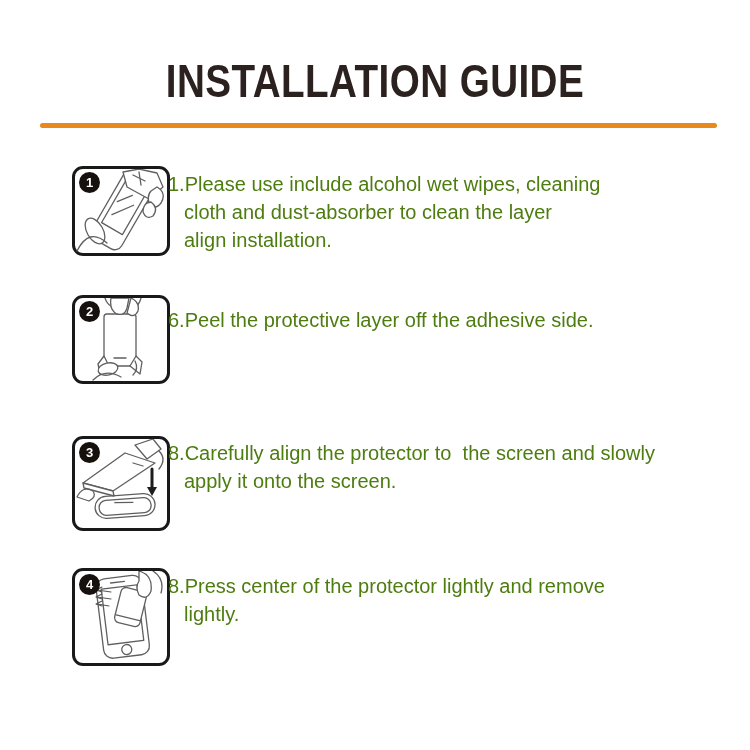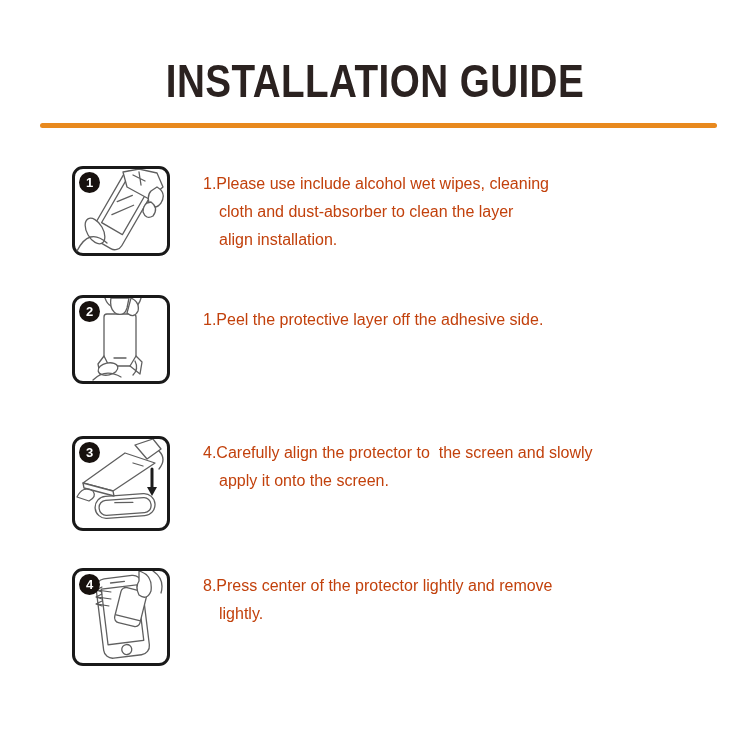--- a/index.html
+++ b/index.html
@@ -25,22 +25,22 @@
   }
   .illus-box svg { position:absolute; left:0; top:0; width:100%; height:100%; }
   .badge {
     position:absolute; top:3px; left:4px; width:21px; height:21px;
     border-radius:50%; background:#17110e; color:#ffffff;
     font-size:13px; font-weight:bold;
     display:flex; align-items:center; justify-content:center;
     z-index:2;
   }
   .step-text {
-    position:absolute; left:203px; width:540px;
-    font-size:16px; line-height:28px; color:#c2410c;
+    position:absolute; left:168px; width:540px;
+    font-size:20px; line-height:28px; color:#4d7c0f;
   }
   .step-line { white-space:pre; }
   .step-line.cont { padding-left:16px; }
   .sketch { stroke:#5f5f5f; stroke-width:1.3; fill:none;
             stroke-linecap:round; stroke-linejoin:round; }
   .sketch .fillw { fill:#ffffff; }
   .sketch .arrow-solid { fill:#1c1c1c; stroke:none; }
 </style>
 </head>
 <body>
@@ -83,21 +83,21 @@
       <path class="fillw" d="M61,58 l6,6 l-2,12 l-10,-8 z"></path>
       <path d="M30,0 q2,6 6,8 M66,0 q-2,8 -8,10"></path>
       <path class="fillw" d="M36,0 q-2,12 6,16 q8,2 10,-6 l2,-10 z"></path>
       <path class="fillw" d="M56,0 q9,4 7,13 q-4,8 -11,2 z"></path>
       <ellipse class="fillw" cx="33" cy="71" rx="10" ry="6" transform="rotate(-12 33 71)"></ellipse>
       <path d="M18,82 Q30,70 46,79"></path>
       <path d="M58,77 q6,-6 2,-14"></path>
     </svg>
   </div>
   <div class="step-text" style="top:302px;">
-    <div class="step-line">1.Peel the protective layer off the adhesive side.</div>
+    <div class="step-line">6.Peel the protective layer off the adhesive side.</div>
   </div>
 
   <div class="illus-box" style="top:432px; height:89px;">
     <div class="badge">3</div>
     <svg class="sketch" viewBox="0 0 92 89">
       <g transform="rotate(-4 50 66)">
         <rect x="20" y="56" width="60" height="22" rx="11"></rect>
         <rect x="24" y="60" width="52" height="15" rx="7"></rect>
         <line x1="40" y1="63" x2="58" y2="64"></line>
       </g>
@@ -105,21 +105,21 @@
       <path class="fillw" d="M8,44 L9,49 L39,57 L38,52 Z"></path>
       <line x1="58" y1="24" x2="68" y2="27"></line>
       <path class="fillw" d="M2,58 Q8,46 18,52 Q22,58 14,62 Z"></path>
       <path class="fillw" d="M60,6 L78,0 L86,10 L72,20 Z"></path>
       <path d="M84,12 q8,8 0,18"></path>
       <line x1="77" y1="30" x2="77" y2="50" stroke="#1c1c1c" stroke-width="3"></line>
       <polygon class="arrow-solid" points="72,48 82,48 77,57"></polygon>
     </svg>
   </div>
   <div class="step-text" style="top:435px;">
-    <div class="step-line">4.Carefully align the protector to  the screen and slowly</div>
+    <div class="step-line">8.Carefully align the protector to  the screen and slowly</div>
     <div class="step-line cont">apply it onto the screen.</div>
   </div>
 
   <div class="illus-box" style="top:564px; height:92px;">
     <div class="badge">4</div>
     <svg class="sketch" viewBox="0 0 92 92">
       <g transform="rotate(-7 46 48)">
         <rect x="25" y="6" width="46" height="80" rx="9"></rect>
         <rect x="30" y="16" width="36" height="56"></rect>
         <circle cx="48" cy="79" r="5"></circle>

